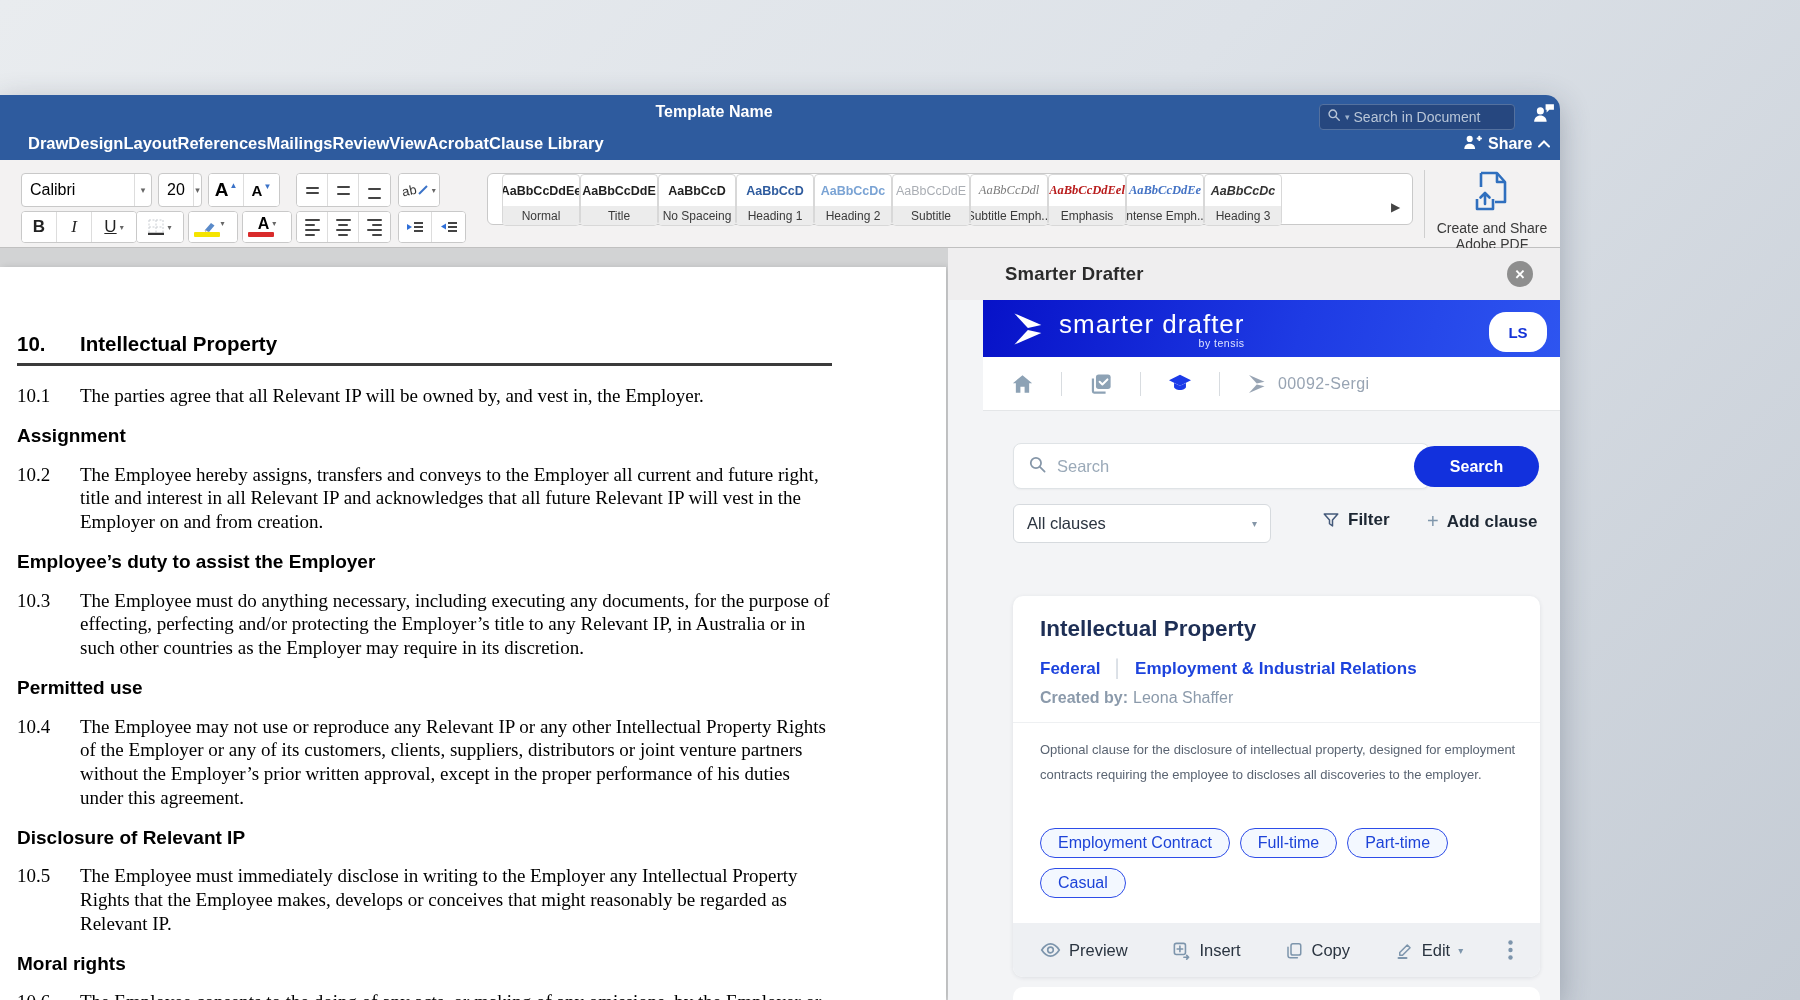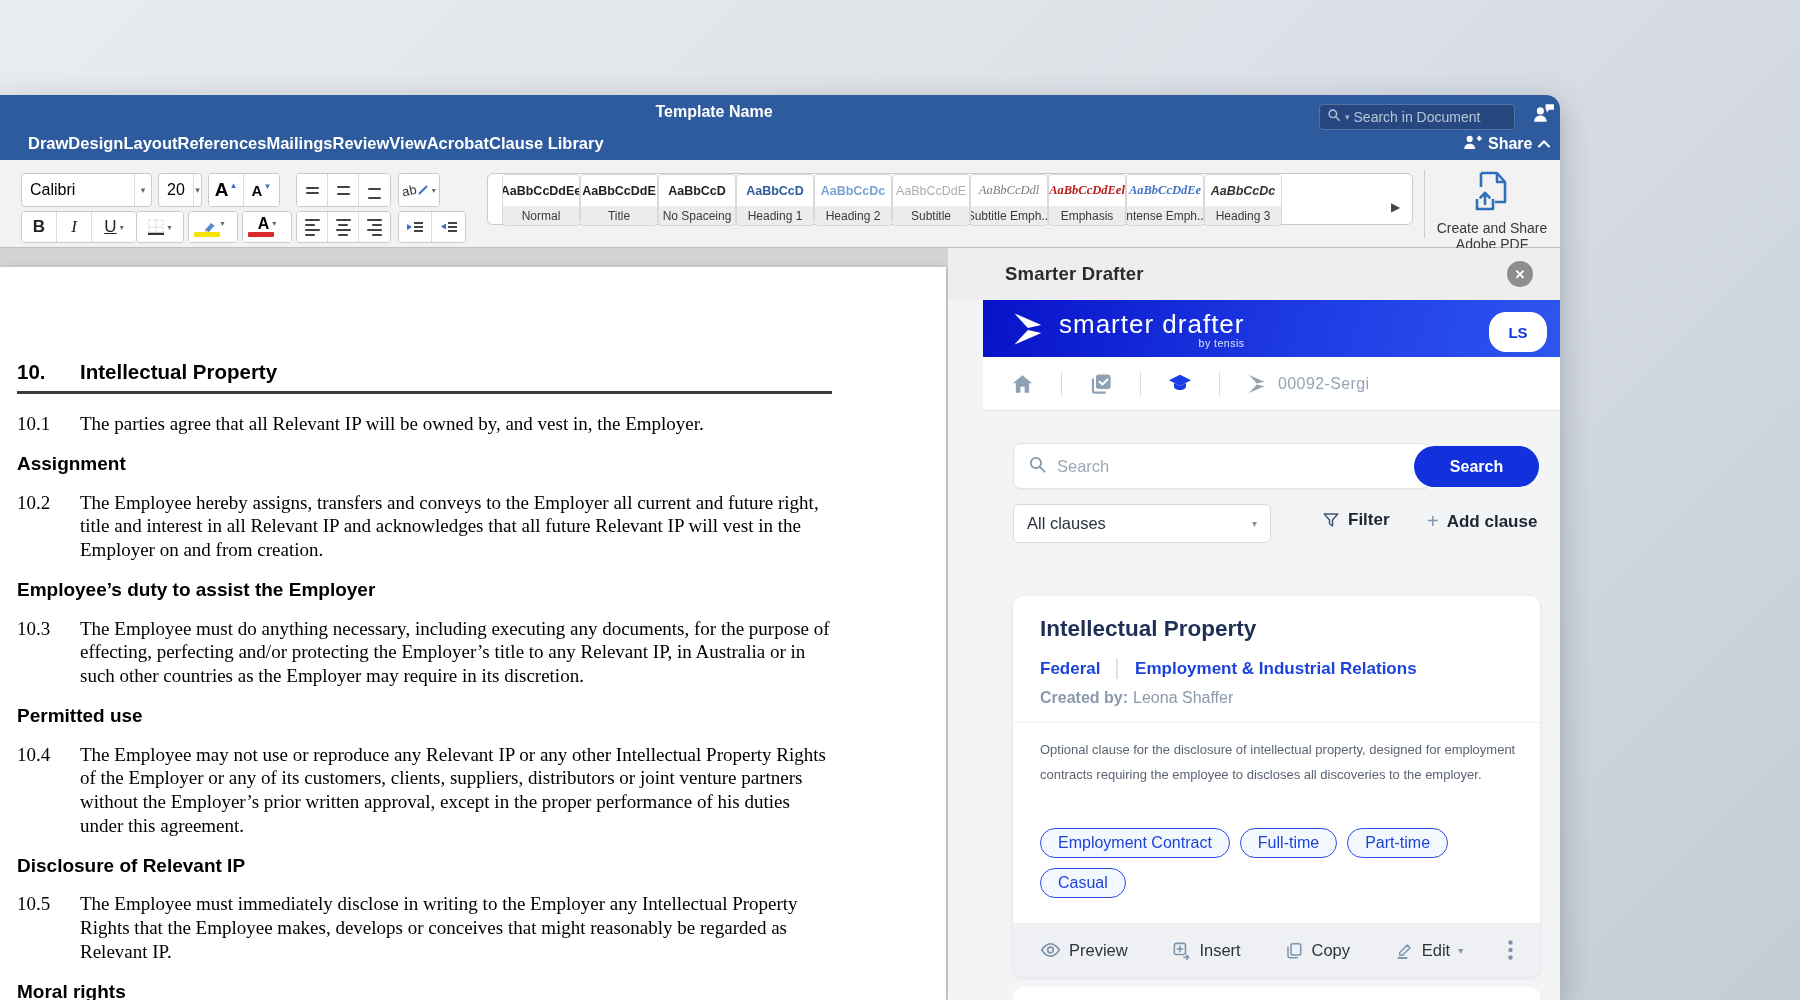--- a/index.html
+++ b/index.html
@@ -77,21 +77,21 @@
   .adobe { position:absolute; left:1430px; top:11px; width:124px; text-align:center; }
   .adobe .atext { font-size:14px; color:#3a3a3a; line-height:16px; margin-top:3px; }
 
   
   .content { position:absolute; left:0; top:153px; width:100%; height:752px;
     background:#d2d3d4; }
   .page { position:absolute; left:0; top:19px; width:946px; height:733px;
     background:#fff; box-shadow:3px 0 6px rgba(0,0,0,.12); }
   .doc { position:absolute; left:17px; top:65px; width:815px; color:#000; }
   .doc-h { display:flex; font:700 20.5px "Liberation Sans",sans-serif;
-    border-bottom:3px solid #3b3b3b; padding-bottom:7px;margin-top:28px; }
+    border-bottom:3px solid #3b3b3b; padding-bottom:7px; }
   .doc-h .num { width:63px; flex:none; }
   .clause { display:flex; margin-top:15px;
     font:19px/1.25 "Liberation Serif",serif; }
   .clause .num { width:63px; flex:none; }
   .clause .txt { flex:1; }
   .subhead { margin-top:17px; font:700 19px/1.2 "Liberation Sans",sans-serif; }
 
   
   .panel-col { position:absolute; left:948px; top:0; width:612px; height:752px;
     background:#f3f4f6; }

